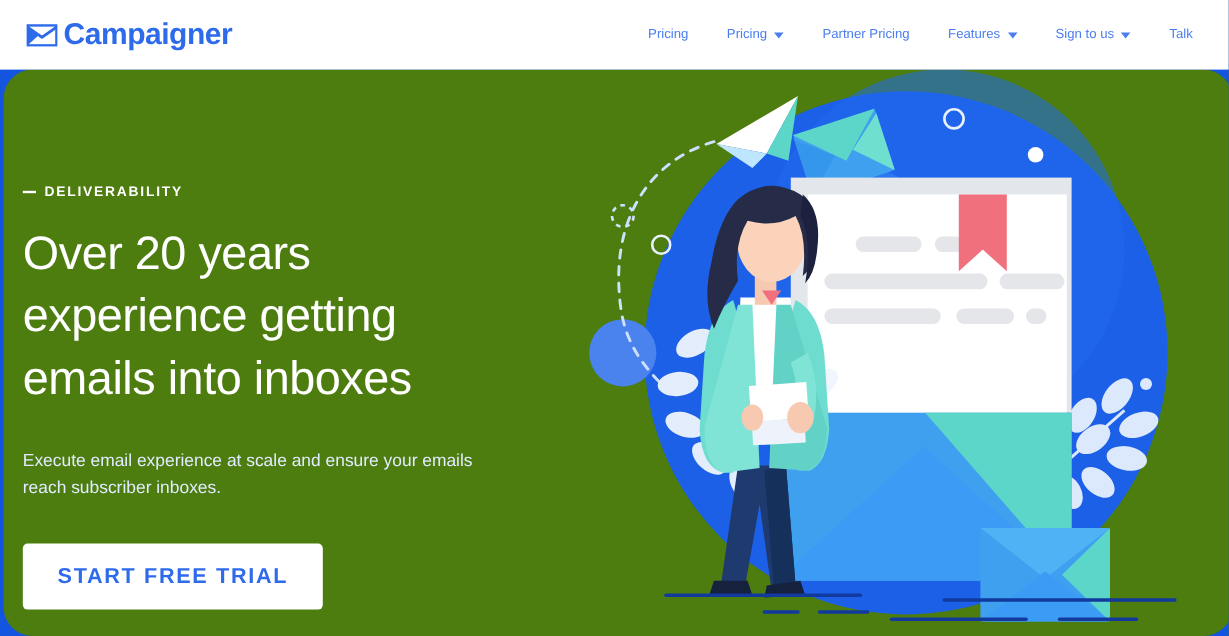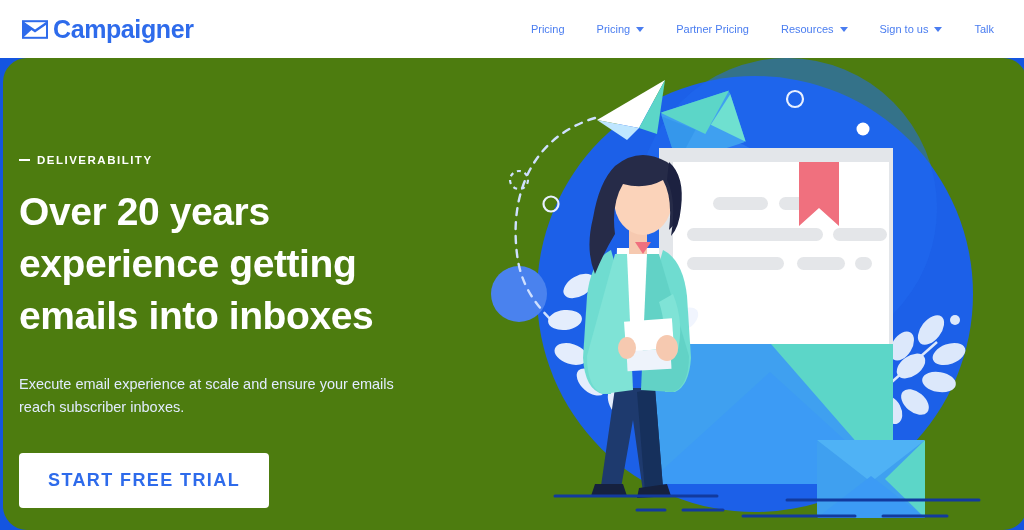--- a/index.html
+++ b/index.html
@@ -63,21 +63,21 @@
   .eyebrow {
     display:flex; align-items:center; gap:7px;
     color:#ffffff; font-size:11.5px;
     font-weight:bold; letter-spacing:1.5px;
     margin-bottom:20px;
   }
   .eyebrow .dash {
     width:11px; height:2px; background:#ffffff; display:block;
   }
   .hero-title {
-    color:#ffffff; font-size:39px; font-weight:bold;
+    color:#ffffff; font-size:39px; font-weight:normal;
     line-height:1.33; letter-spacing:-0.4px;
     max-width:380px;
   }
   .hero-sub {
     color:#E2ECFF; font-size:14.5px; line-height:1.62;
     margin-top:31px; max-width:392px;
   }
   .cta-btn {
     display:inline-block; margin-top:33px;
     background:#ffffff; color:#2E6BEB;
@@ -112,21 +112,21 @@
         <span>Pricing</span>
       </div>
       <div class="nav-item">
         <span>Pricing</span>
         <span class="caret"></span>
       </div>
       <div class="nav-item">
         <span>Partner Pricing</span>
       </div>
       <div class="nav-item">
-        <span>Resources</span>
+        <span>Features</span>
         <span class="caret"></span>
       </div>
       <div class="nav-item">
         <span>Sign to us</span>
         <span class="caret"></span>
       </div>
       <div class="nav-item">
         <span>Talk</span>
       </div>
     </nav>

